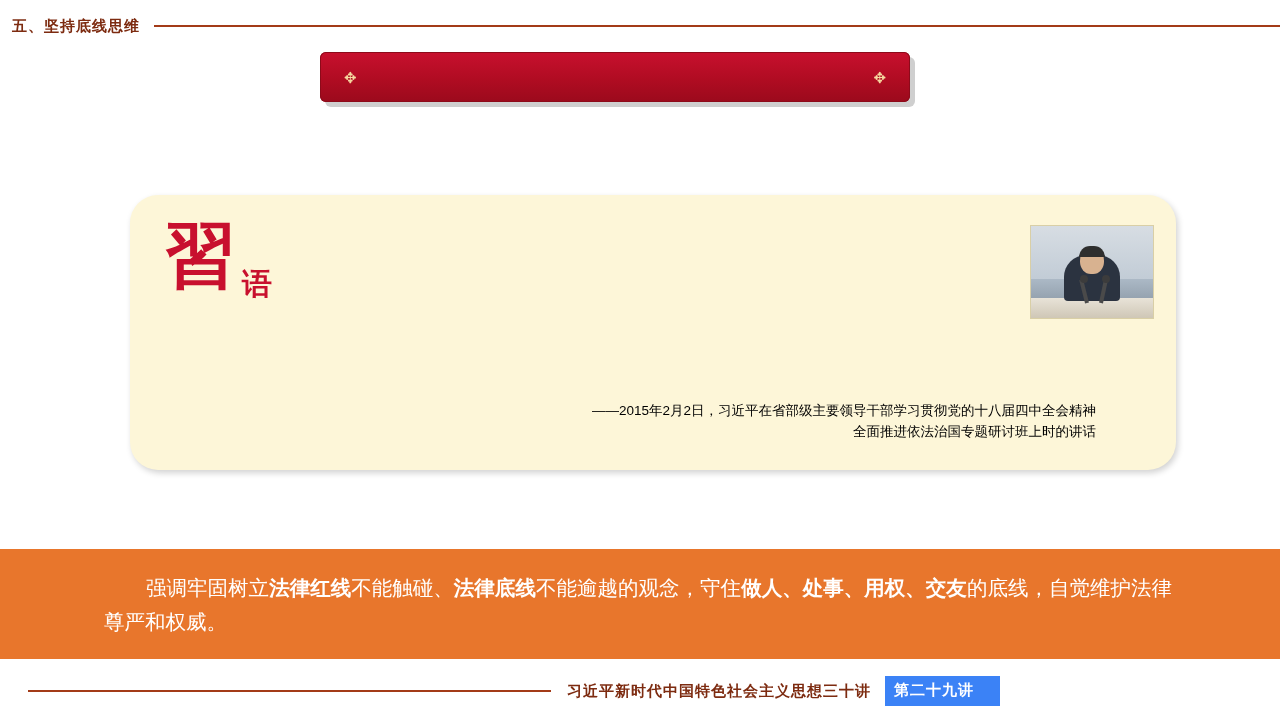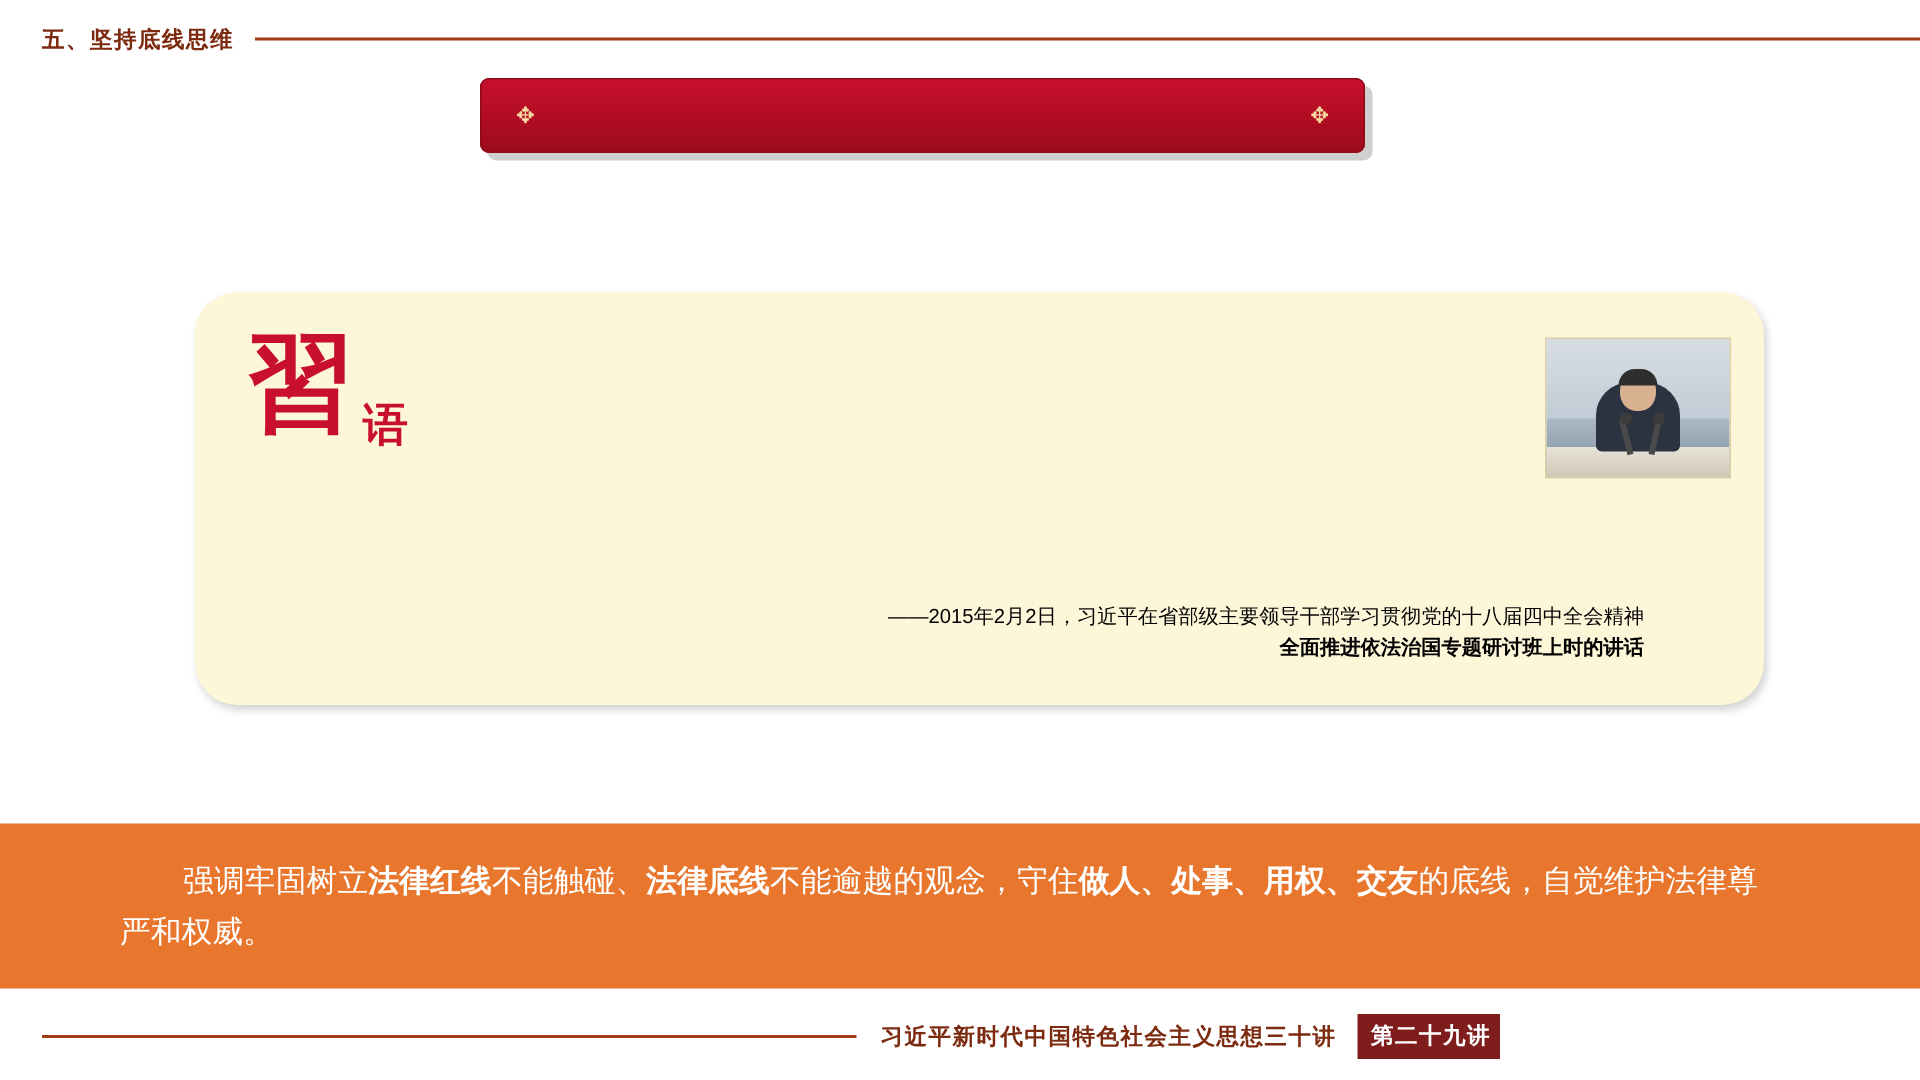--- a/index.html
+++ b/index.html
@@ -19,21 +19,21 @@
   .top-header {
     position: absolute;
     top: 14px;
     left: 0;
     width: 1280px;
     height: 24px;
     display: flex;
     align-items: center;
   }
   .top-header .section-title {
-    margin-left: 28px;
+    margin-left: 12px;
     font-size: 15px;
     font-weight: bold;
     color: #7d2b10;
     letter-spacing: 1px;
     white-space: nowrap;
   }
   .top-header .header-rule {
     flex: 1;
     height: 2px;
     background: #a33b18;
@@ -141,21 +141,20 @@
     left: 196px;
     top: 205px;
     width: 770px;
     font-size: 13.5px;
     color: #000000;
     line-height: 21px;
     text-align: right;
   }
   .quote-source .line2 {
     display: block;
-    font-weight: bold;
   }
 
   
   .speaker-photo {
     position: absolute;
     right: 22px;
     top: 30px;
     width: 122px;
     height: 92px;
     border: 1px solid #d9cfa6;
@@ -222,21 +221,21 @@
 
   
   .summary-band {
     position: absolute;
     left: 0;
     top: 549px;
     width: 1280px;
     height: 110px;
     background: #e8762c;
     box-sizing: border-box;
-    padding: 22px 108px 0 80px;
+    padding: 22px 108px 0 104px;
   }
   .summary-text {
     color: #ffffff;
     font-size: 20.5px;
     line-height: 34px;
     text-indent: 42px;
     text-align: justify;
   }
   .summary-text b {
     font-weight: bold;
@@ -263,26 +262,26 @@
   .footer .footer-title {
     font-size: 15px;
     font-weight: bold;
     color: #7d2b10;
     letter-spacing: 1px;
     white-space: nowrap;
   }
   .footer .lecture-badge {
     margin-left: 14px;
     margin-right: 28px;
-    background: #7f1d1d;
+    background: #3b82f6;
     color: #ffffff;
     font-size: 15px;
     font-weight: bold;
     letter-spacing: 1px;
-    padding: 5px 6px 6px 9px;
+    padding: 5px 26px 6px 9px;
     white-space: nowrap;
   }
 </style>
 </head>
 <body>
 
 <div class="top-header">
   <div class="section-title">五、坚持底线思维</div>
   <div class="header-rule"></div>
 </div>

